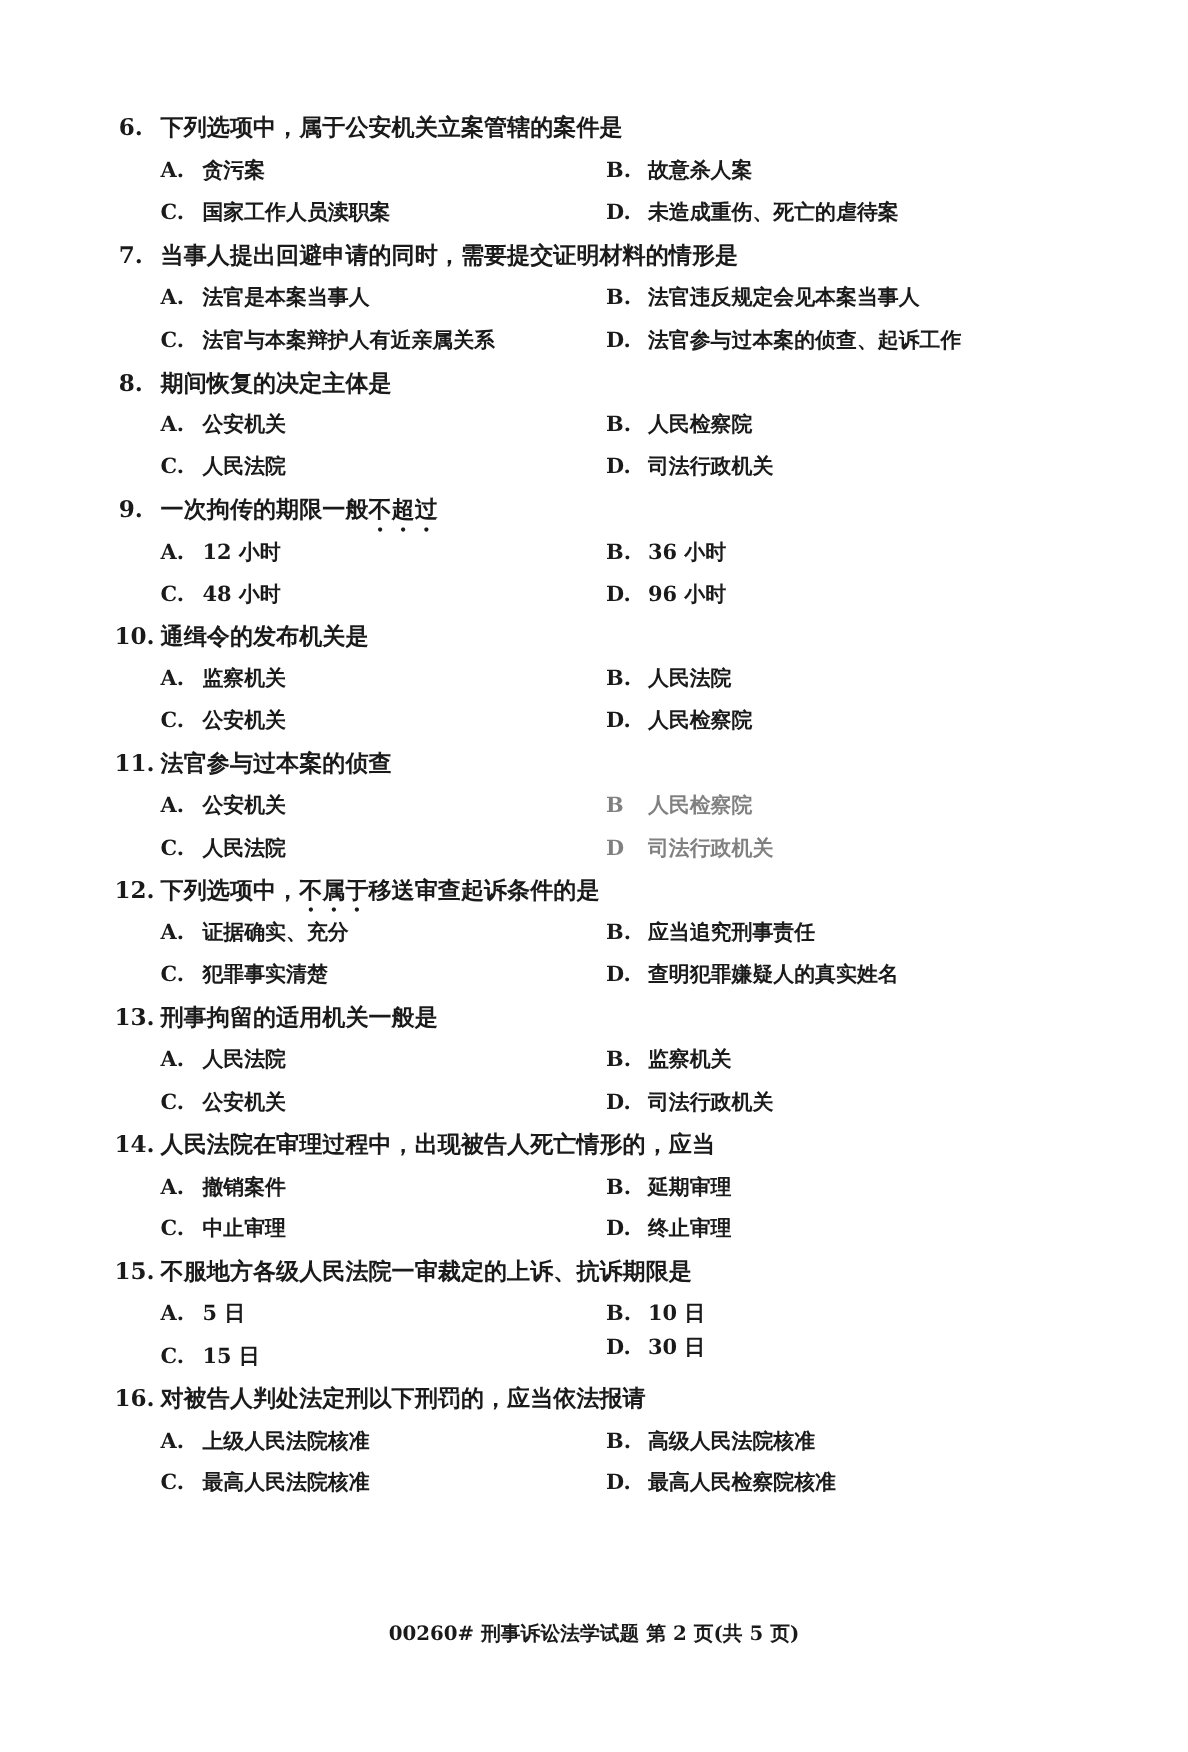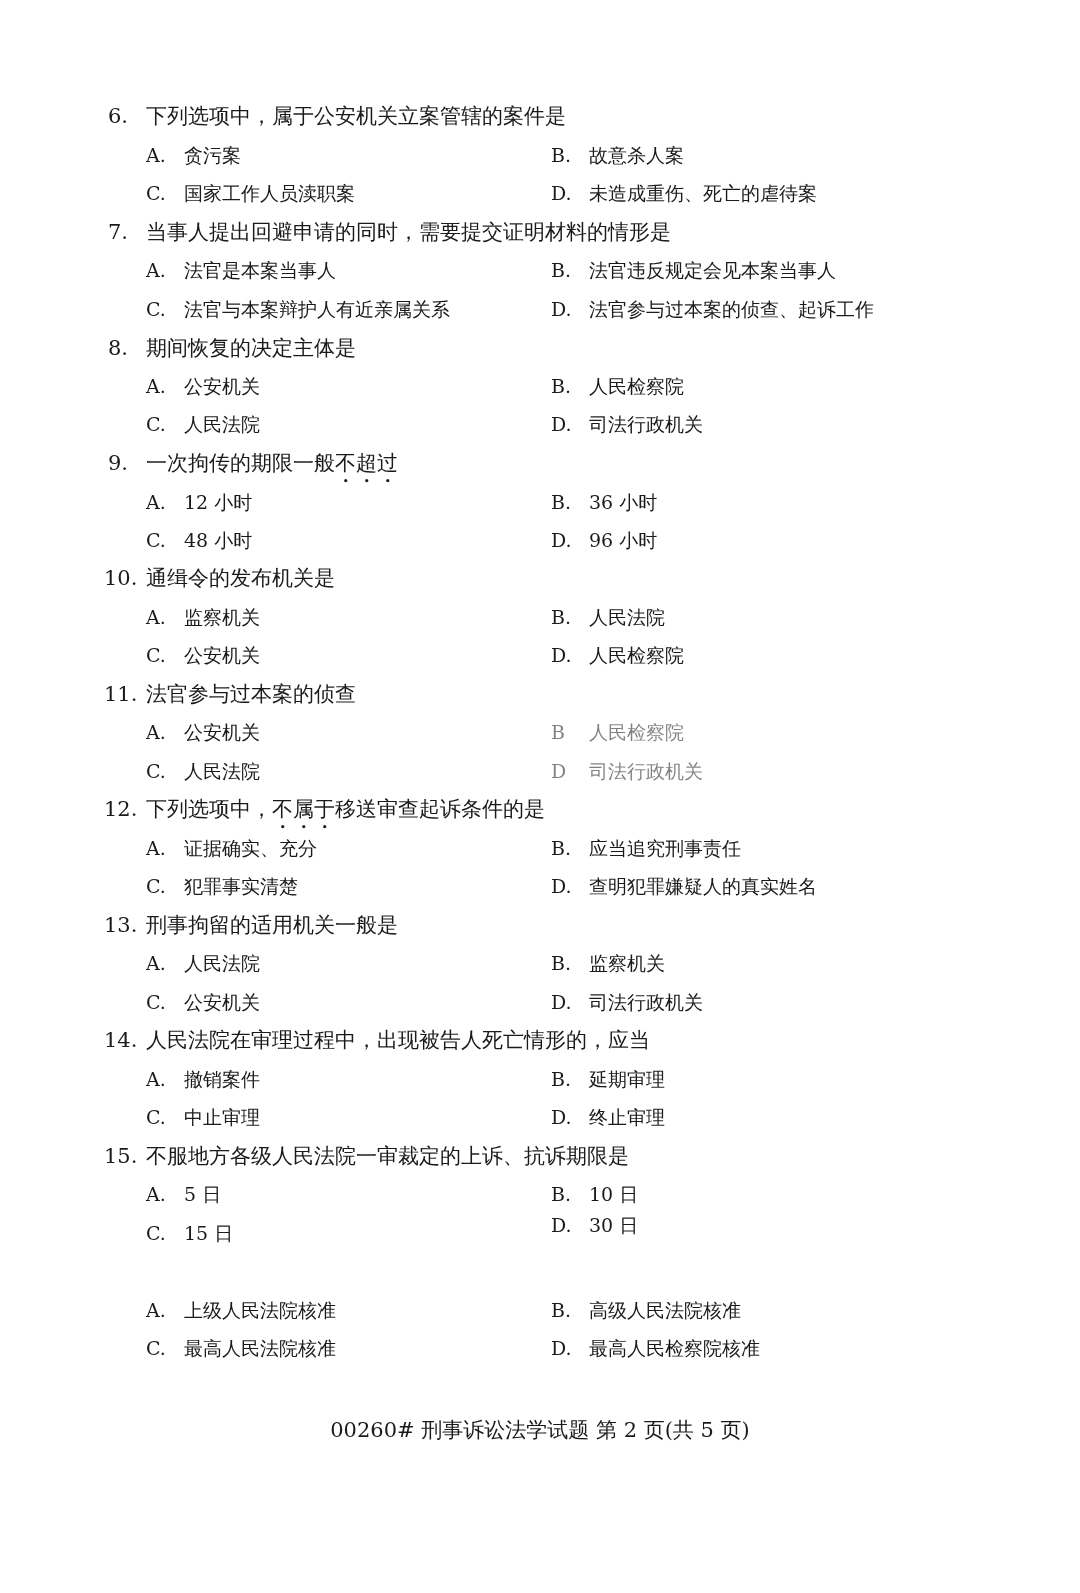--- a/index.html
+++ b/index.html
@@ -1,28 +1,28 @@
 <!DOCTYPE html>
 <html><head>
 <meta charset="utf-8">
 <style>
   html, body { margin: 0; padding: 0; background: #ffffff; }
   body {
     width: 1080px; height: 1593px; position: relative; overflow: hidden;
     font-family: "DejaVu Serif", "Liberation Serif", serif;
     color: #1a1a1a;
   }
-  .page { position: absolute; left: 0; top: 0; width: 1080px; height: 1593px; }
+  .page { position: absolute; left: 0; top: 0; width: 1080px; height: 1593px; font-weight: bold; }
   .question { position: absolute; left: 108px; font-size: 21px; line-height: 28px; white-space: nowrap; }
   .qnum { display: inline-block; min-width: 38px; }
   .opt { position: absolute; font-size: 19px; line-height: 28px; white-space: nowrap; }
   .opt .letter { display: inline-block; width: 38px; }
   .emph { text-emphasis: dot; -webkit-text-emphasis: dot; text-emphasis-position: under; -webkit-text-emphasis-position: under; }
   .faded { opacity: 0.55; }
-  .footer { position: absolute; top: 1416px; left: 0; width: 1080px; text-align: center; font-size: 21px; line-height: 28px; }
+  .footer { position: absolute; top: 1472px; left: 0; width: 1080px; text-align: center; font-size: 18px; line-height: 28px; }
 </style>
 </head>
 <body>
 
 <div class="page">
 
   <div class="question" style="top:102px;">
     <span class="qnum">6.</span><span>下列选项中，属于公安机关立案管辖的案件是</span>
   </div>
   <div class="opt" style="top:141px;left:146px;"><span class="letter">A.</span><span>贪污案</span></div>
@@ -95,19 +95,22 @@
   <div class="opt" style="top:1103px;left:551px;"><span class="letter">D.</span><span>终止审理</span></div>
 
   <div class="question" style="top:1142px;left:104px;">
     <span class="qnum" style="min-width:42px;">15.</span><span>不服地方各级人民法院一审裁定的上诉、抗诉期限是</span>
   </div>
   <div class="opt" style="top:1180px;left:146px;"><span class="letter">A.</span><span>5 日</span></div>
   <div class="opt" style="top:1180px;left:551px;"><span class="letter">B.</span><span>10 日</span></div>
   <div class="opt" style="top:1219px;left:146px;"><span class="letter">C.</span><span>15 日</span></div>
   <div class="opt" style="top:1194px;left:551px;margin-top:17px;"><span class="letter">D.</span><span>30 日</span></div>
 
+  <div class="question" style="top:1257px;left:104px;">
+    <span class="qnum" style="min-width:42px;">16.</span><span>对被告人判处法定刑以下刑罚的，应当依法报请</span>
+  </div>
   <div class="opt" style="top:1296px;left:146px;"><span class="letter">A.</span><span>上级人民法院核准</span></div>
   <div class="opt" style="top:1296px;left:551px;"><span class="letter">B.</span><span>高级人民法院核准</span></div>
   <div class="opt" style="top:1334px;left:146px;"><span class="letter">C.</span><span>最高人民法院核准</span></div>
   <div class="opt" style="top:1334px;left:551px;"><span class="letter">D.</span><span>最高人民检察院核准</span></div>
 
   <div class="footer">00260# 刑事诉讼法学试题 第 2 页(共 5 页)</div>
 </div>
 
 </body></html>

